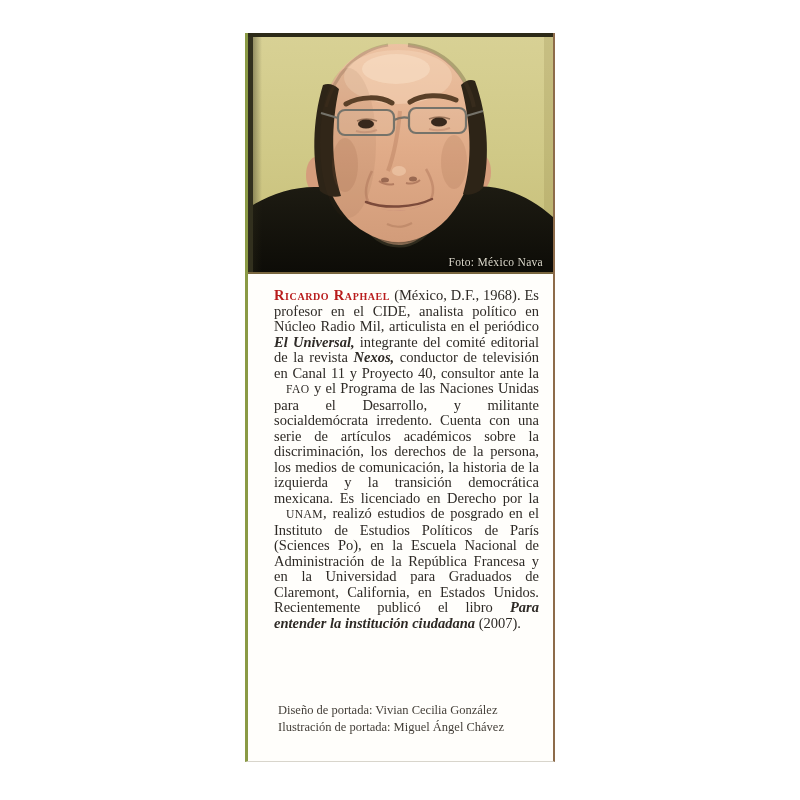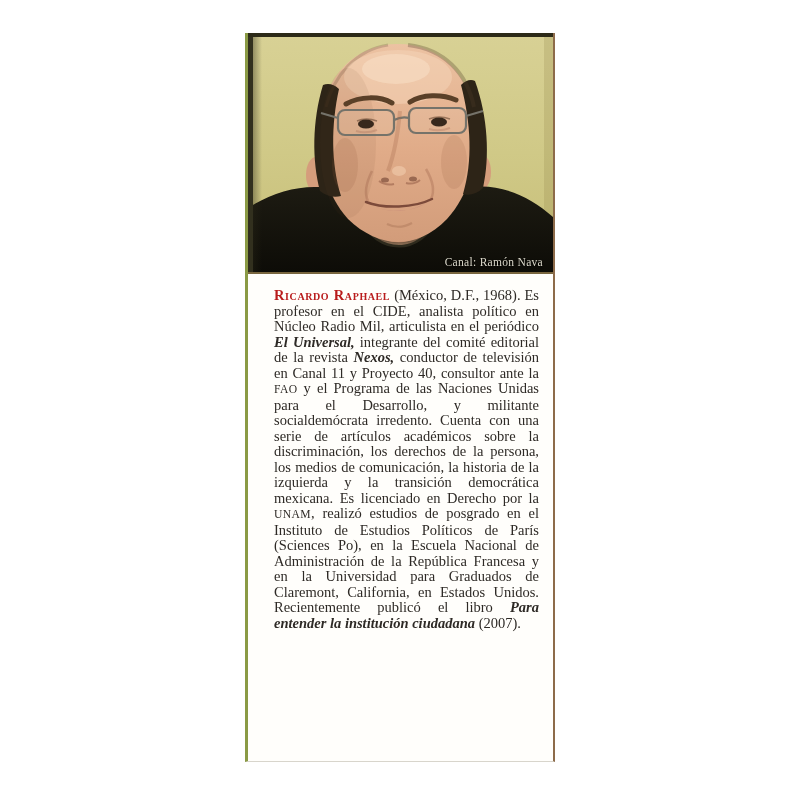--- a/index.html
+++ b/index.html
@@ -55,21 +55,21 @@
     line-height: 15.5px;
     color: #2e2a26;
   }
   .name-sc {
     font-variant: small-caps;
     font-weight: bold;
     letter-spacing: 0.6px;
     color: #b91c1c;
   }
   .it { font-style: italic; font-weight: bold; }
-  .caps-small { font-size: 11.6px; letter-spacing: 0.4px; }
+  .caps-small { font-size: 11.6px; letter-spacing: 0.4px; margin-left: 12px; }
   .credits {
     position: absolute;
     left: 30px;
     top: 669px;
     font-size: 12.5px;
     line-height: 17px;
     color: #45403a;
     white-space: nowrap;
   }
 </style>
@@ -162,22 +162,24 @@
         <path d="M 178 136 C 185 148 187 158 183 166" stroke="rgba(150,90,65,0.3)" stroke-width="2.5" fill="none"></path>
 
         <path d="M 118 169 C 136 176 166 175 184 166" stroke="#7c4a3a" stroke-width="2.5" stroke-linecap="round" fill="none"></path>
         <path d="M 124 172 C 140 181 163 180 179 169 C 168 179 139 181 124 172 Z" fill="rgba(196,135,122,0.8)"></path>
         <path d="M 139 191 Q 151 197 164 190" stroke="rgba(150,95,70,0.3)" stroke-width="2" fill="none"></path>
 
         <rect x="0" y="0" width="14" height="239" fill="url(#leftFade)"></rect>
         <rect x="0" y="0" width="5" height="239" fill="#32301e"></rect>
         <rect x="0" y="0" width="305" height="4" fill="#2c2a18"></rect>
       </svg>
-      <div class="photo-credit">Canal: Ramón Nava</div>
+      <div class="photo-credit">Foto: México Nava</div>
     </div>
 
     <p class="bio"><span class="name-sc">Ricardo Raphael</span><span> (México, D.F., 1968). Es profesor en el CIDE, analista político en Núcleo Radio Mil, articulista en el periódico </span><span class="it">El Universal,</span><span> integrante del comité editorial de la revista </span><span class="it">Nexos,</span><span> conductor de televisión en Canal 11 y Proyecto 40, consultor ante la </span><span class="caps-small">FAO</span><span> y el Programa de las Naciones Unidas para el Desarrollo, y militante socialdemócrata irredento. Cuenta con una serie de artículos académicos sobre la discriminación, los derechos de la persona, los medios de comunicación, la historia de la izquierda y la transición democrática mexicana. Es licenciado en Derecho por la </span><span class="caps-small">UNAM</span><span>, realizó estudios de posgrado en el Instituto de Estudios Políticos de París (Sciences Po), en la Escuela Nacional de Administración de la República Francesa y en la Universidad para Graduados de Claremont, California, en Estados Unidos. Recientemente publicó el libro </span><span class="it">Para entender la institución ciudadana</span><span> (2007).</span></p>
 
     <div class="credits">
+      <div>Diseño de portada: Vivian Cecilia González</div>
+      <div>Ilustración de portada: Miguel Ángel Chávez</div>
     </div>
 
   </div>
 </div>
 
 </body></html>

